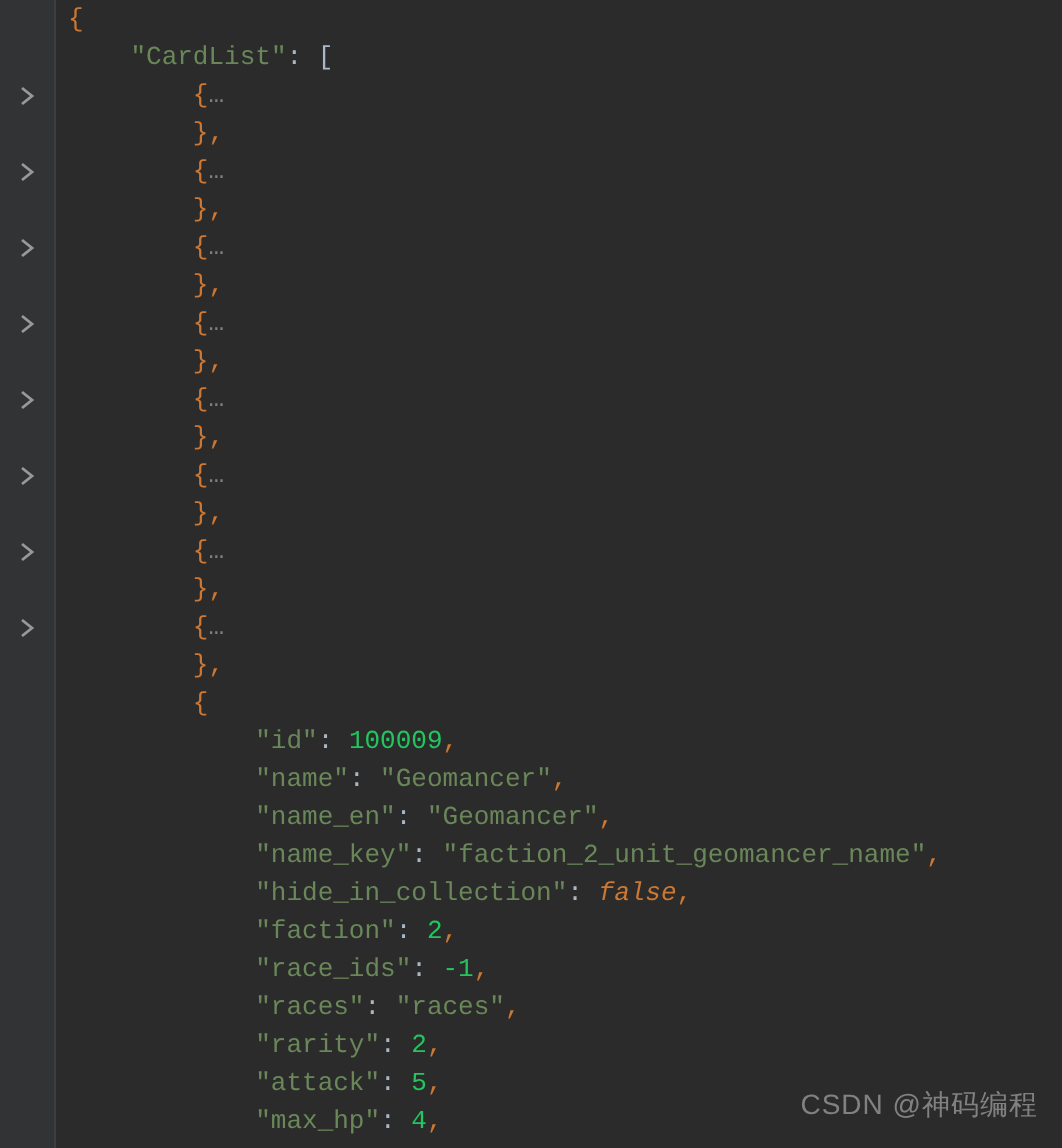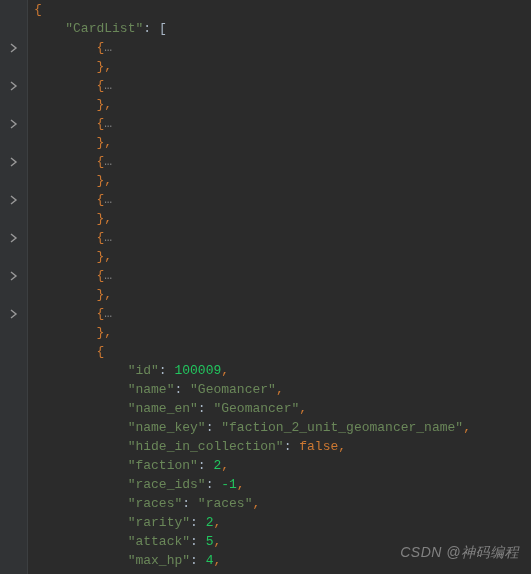--- a/index.html
+++ b/index.html
@@ -37,34 +37,33 @@
 .line {
   height: 19px;
   white-space: pre;
   padding-left: 6px;
 }
 .p-brace { color: #cc7832; }
 .p-bracket { color: #a9b7c6; }
 .p-key { color: #6a8759; }
 .p-str { color: #6a8759; }
 .p-num { color: #22c55e; }
-.p-bool { color: #cc7832; }
+.p-bool { color: #cc7832; font-style: italic; }
 .p-punc { color: #cc7832; }
 .p-colon { color: #a9b7c6; }
 .p-dots { color: #808080; }
 .watermark {
   position: absolute;
   right: 12px;
   bottom: 12px;
   color: rgba(200,200,200,0.55);
   font-family: Arial, sans-serif;
   font-size: 14px;
   letter-spacing: 0.5px;
   pointer-events: none;
-  font-style: italic;
 }
 </style>
 </head>
 <body>
 
 <div class="editor">
   <div class="gutter">
     <div class="gutter-row"></div>
     <div class="gutter-row"></div>
     <div class="gutter-row">

